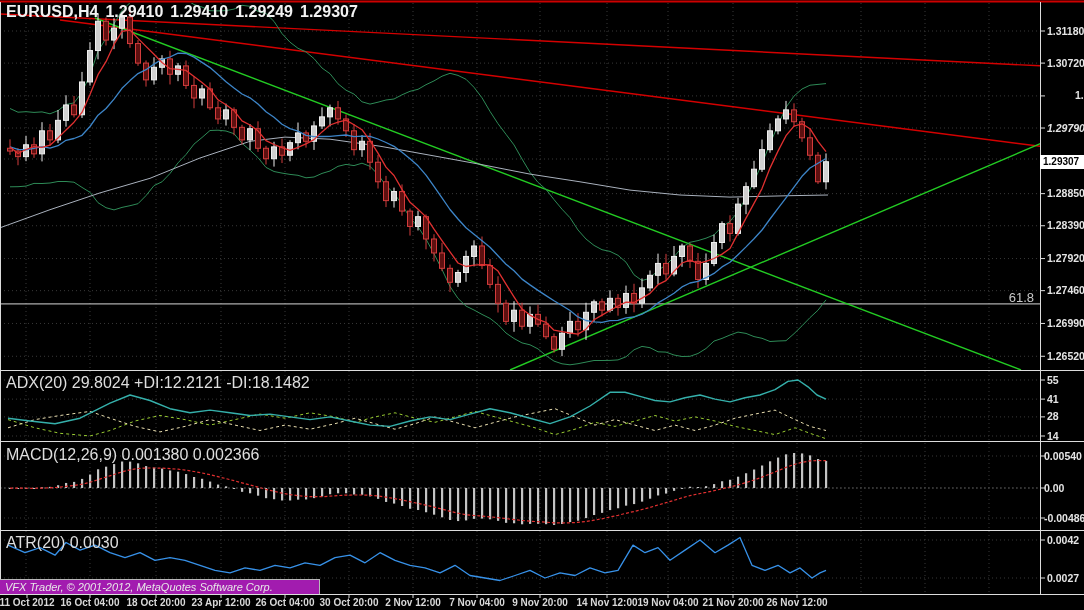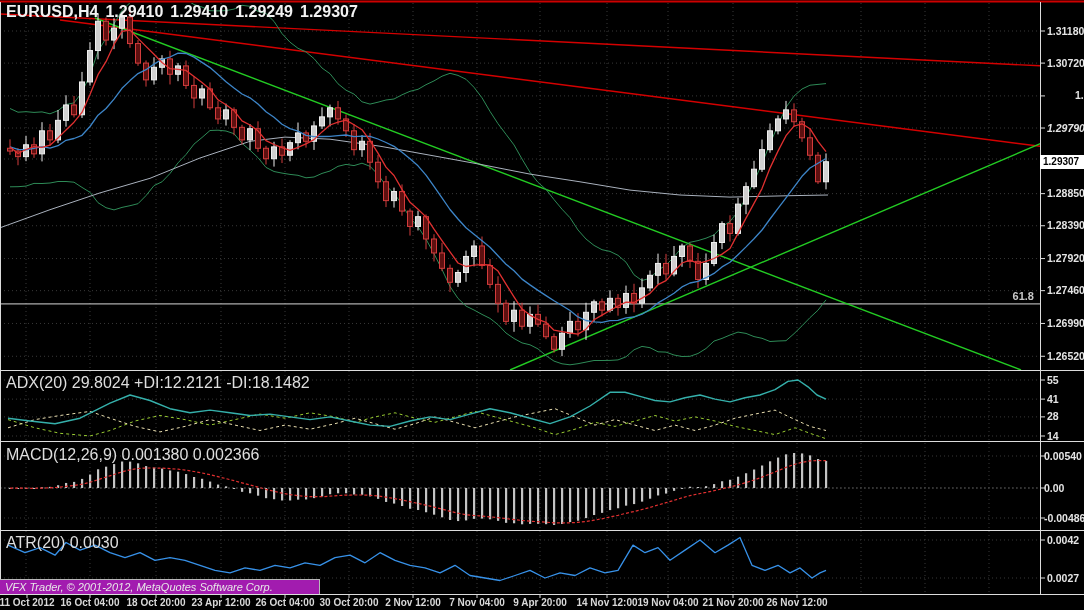--- a/index.html
+++ b/index.html
@@ -8,21 +8,21 @@
   #chart-svg{position:absolute;left:0;top:0;z-index:1;}
   .lbl{position:absolute;z-index:3;color:#e6e6e6;font-family:"Liberation Sans",sans-serif;
        white-space:nowrap;pointer-events:none;}
   .title{left:6px;top:3px;font-size:16px;font-weight:700;color:#f2f2f2;}
   .title span{margin-right:7px;}
   .indlabel{font-size:16px;color:#dedede;}
   .axlabel{font-size:10.5px;font-weight:700;color:#e4e4e4;}
   .timelabel{font-size:10px;font-weight:700;color:#d8d8d8;text-align:center;width:90px;}
   .pricetag{position:absolute;z-index:4;left:1040px;width:44px;height:14px;background:#ffffff;
        color:#000;font-size:10px;font-weight:700;line-height:14px;padding-left:3px;box-sizing:border-box;}
-  .fiblabel{font-size:11px;color:#c8c8c8;font-weight:bold;}
+  .fiblabel{font-size:13px;color:#c8c8c8;}
   .copybox{position:absolute;z-index:3;left:0px;top:579px;width:320px;height:15px;background:#a21caf;
        border-top:1px solid #b8b8b8;border-right:1px solid #b8b8b8;box-sizing:border-box;font-style:italic;}
   .copybox div{margin:1px 0 0 5px;font-size:11px;color:#e8e8e8;}
 </style>
 </head>
 <body>
 
 <div id="app">
   <svg id="chart-svg" width="1084" height="610" viewBox="0 0 1084 610">
       <rect x="0" y="0" width="1084" height="610" fill="#000000"></rect>
@@ -697,19 +697,19 @@
       <div class="lbl axlabel" style="left: 1047px; top: 533.5px;">0.0042</div>
       <div class="lbl axlabel" style="left: 1047px; top: 571.5px;">0.0027</div>
       <div class="lbl timelabel" style="left: -18px; top: 597px;">11 Oct 2012</div>
       <div class="lbl timelabel" style="left: 45px; top: 597px;">16 Oct 04:00</div>
       <div class="lbl timelabel" style="left: 111px; top: 597px;">18 Oct 20:00</div>
       <div class="lbl timelabel" style="left: 176px; top: 597px;">23 Apr 12:00</div>
       <div class="lbl timelabel" style="left: 240px; top: 597px;">26 Oct 04:00</div>
       <div class="lbl timelabel" style="left: 304px; top: 597px;">30 Oct 20:00</div>
       <div class="lbl timelabel" style="left: 368px; top: 597px;">2 Nov 12:00</div>
       <div class="lbl timelabel" style="left: 432px; top: 597px;">7 Nov 04:00</div>
-      <div class="lbl timelabel" style="left: 495px; top: 597px;">9 Apr 20:00</div>
+      <div class="lbl timelabel" style="left: 495px; top: 597px;">9 Nov 20:00</div>
       <div class="lbl timelabel" style="left: 562px; top: 597px;">14 Nov 12:00</div>
       <div class="lbl timelabel" style="left: 623px; top: 597px;">19 Nov 04:00</div>
       <div class="lbl timelabel" style="left: 688px; top: 597px;">21 Nov 20:00</div>
       <div class="lbl timelabel" style="left: 752px; top: 597px;">26 Nov 12:00</div>
     </div>
 </div>
 
 </body></html>

